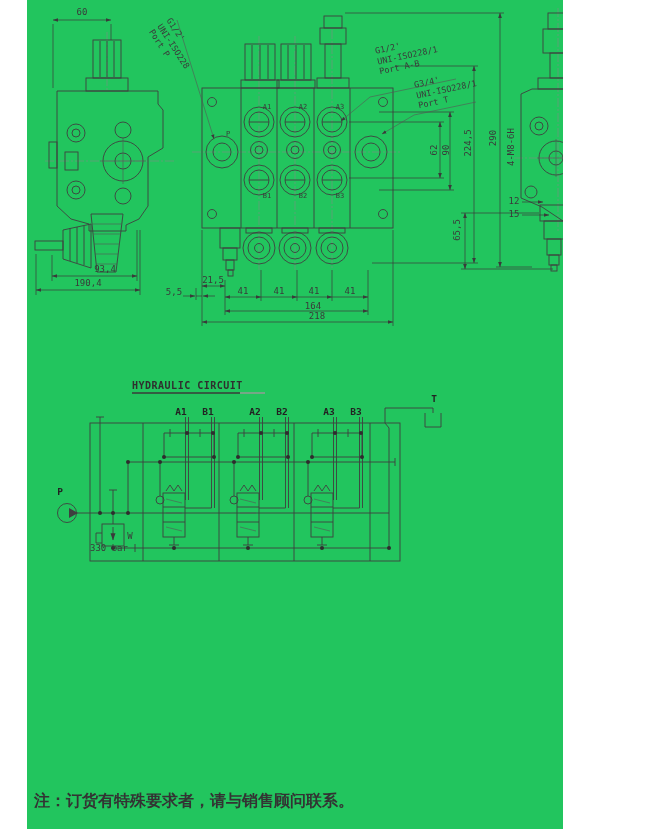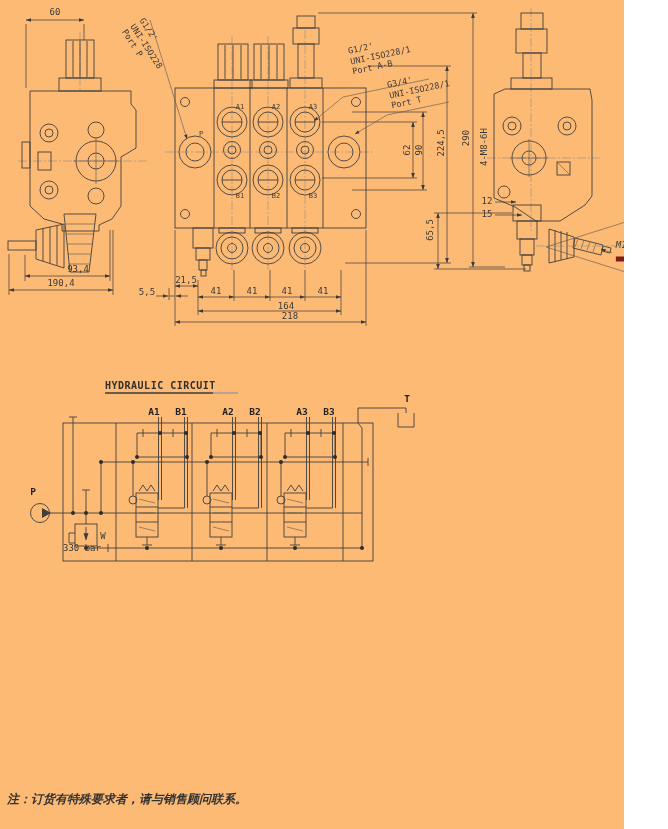--- a/index.html
+++ b/index.html
@@ -1,17 +1,17 @@
 <!DOCTYPE html>
 <html><head>
 <meta charset="utf-8">
 <style>
   html,body{margin:0;padding:0;background:#fff;}
-  .canvas{position:relative;width:624px;height:829px;background:#fdba74;
-          font-family:"DejaVu Sans Mono",monospace;overflow:hidden;}
+  .canvas{position:relative;width:536px;height:829px;background:#22c55e;
+          font-family:"DejaVu Sans Mono",monospace;overflow:hidden;margin-left:27px;}
   .canvas svg{position:absolute;left:0;top:0;}
   
   .s{stroke:#3f3f3f;fill:none;stroke-width:.9;}
   .thin{stroke:#555;fill:none;stroke-width:.6;}
   .cl{stroke:#8a8a8a;fill:none;stroke-width:.55;stroke-dasharray:9 2 2 2;}
   .dim{stroke:#3a3a3a;fill:none;stroke-width:.7;}
   .dot{fill:#2d2d2d;stroke:none;}
   .blk{fill:#3f3f3f;stroke:none;}
   
   .t{position:absolute;white-space:nowrap;color:#3a3a3a;font-size:9px;line-height:1;
@@ -27,21 +27,21 @@
   #thread-ab{left:347px;top:46px;transform:rotate(-12deg);}
   #thread-t{left:386px;top:80px;transform:rotate(-12deg);}
   .ang{position:absolute;color:#3a3a3a;font-size:8.5px;line-height:1;white-space:nowrap;}
   #angle-up{left:650px;top:224px;transform:rotate(73deg);}
   #angle-low{left:638px;top:255px;transform:rotate(-62deg);}
   #m10{border-bottom:5px solid #7f1d1d;padding-bottom:7px;font-style:italic;}
   .ctitle{position:absolute;left:105px;top:380px;color:#2f2f2f;font-size:10px;
           font-weight:bold;letter-spacing:.5px;}
   .cport{font-size:9.5px;font-weight:bold;color:#222;}
   .note{position:absolute;color:#333;font-family:"Liberation Sans",sans-serif;
-        font-size:12px;white-space:nowrap;font-style:italic;}
+        font-size:16px;white-space:nowrap;}
 </style>
 </head>
 <body>
 
 <div class="canvas">
 
 <svg width="668" height="785" viewBox="0 0 668 785">
   <defs>
     <marker id="ah" viewBox="0 0 10 8" markerWidth="9" markerHeight="7" refX="8.6" refY="4" orient="auto-start-reverse">
       <path d="M0,0.8 L8.8,4 L0,7.2 Z" fill="#3a3a3a"></path>

